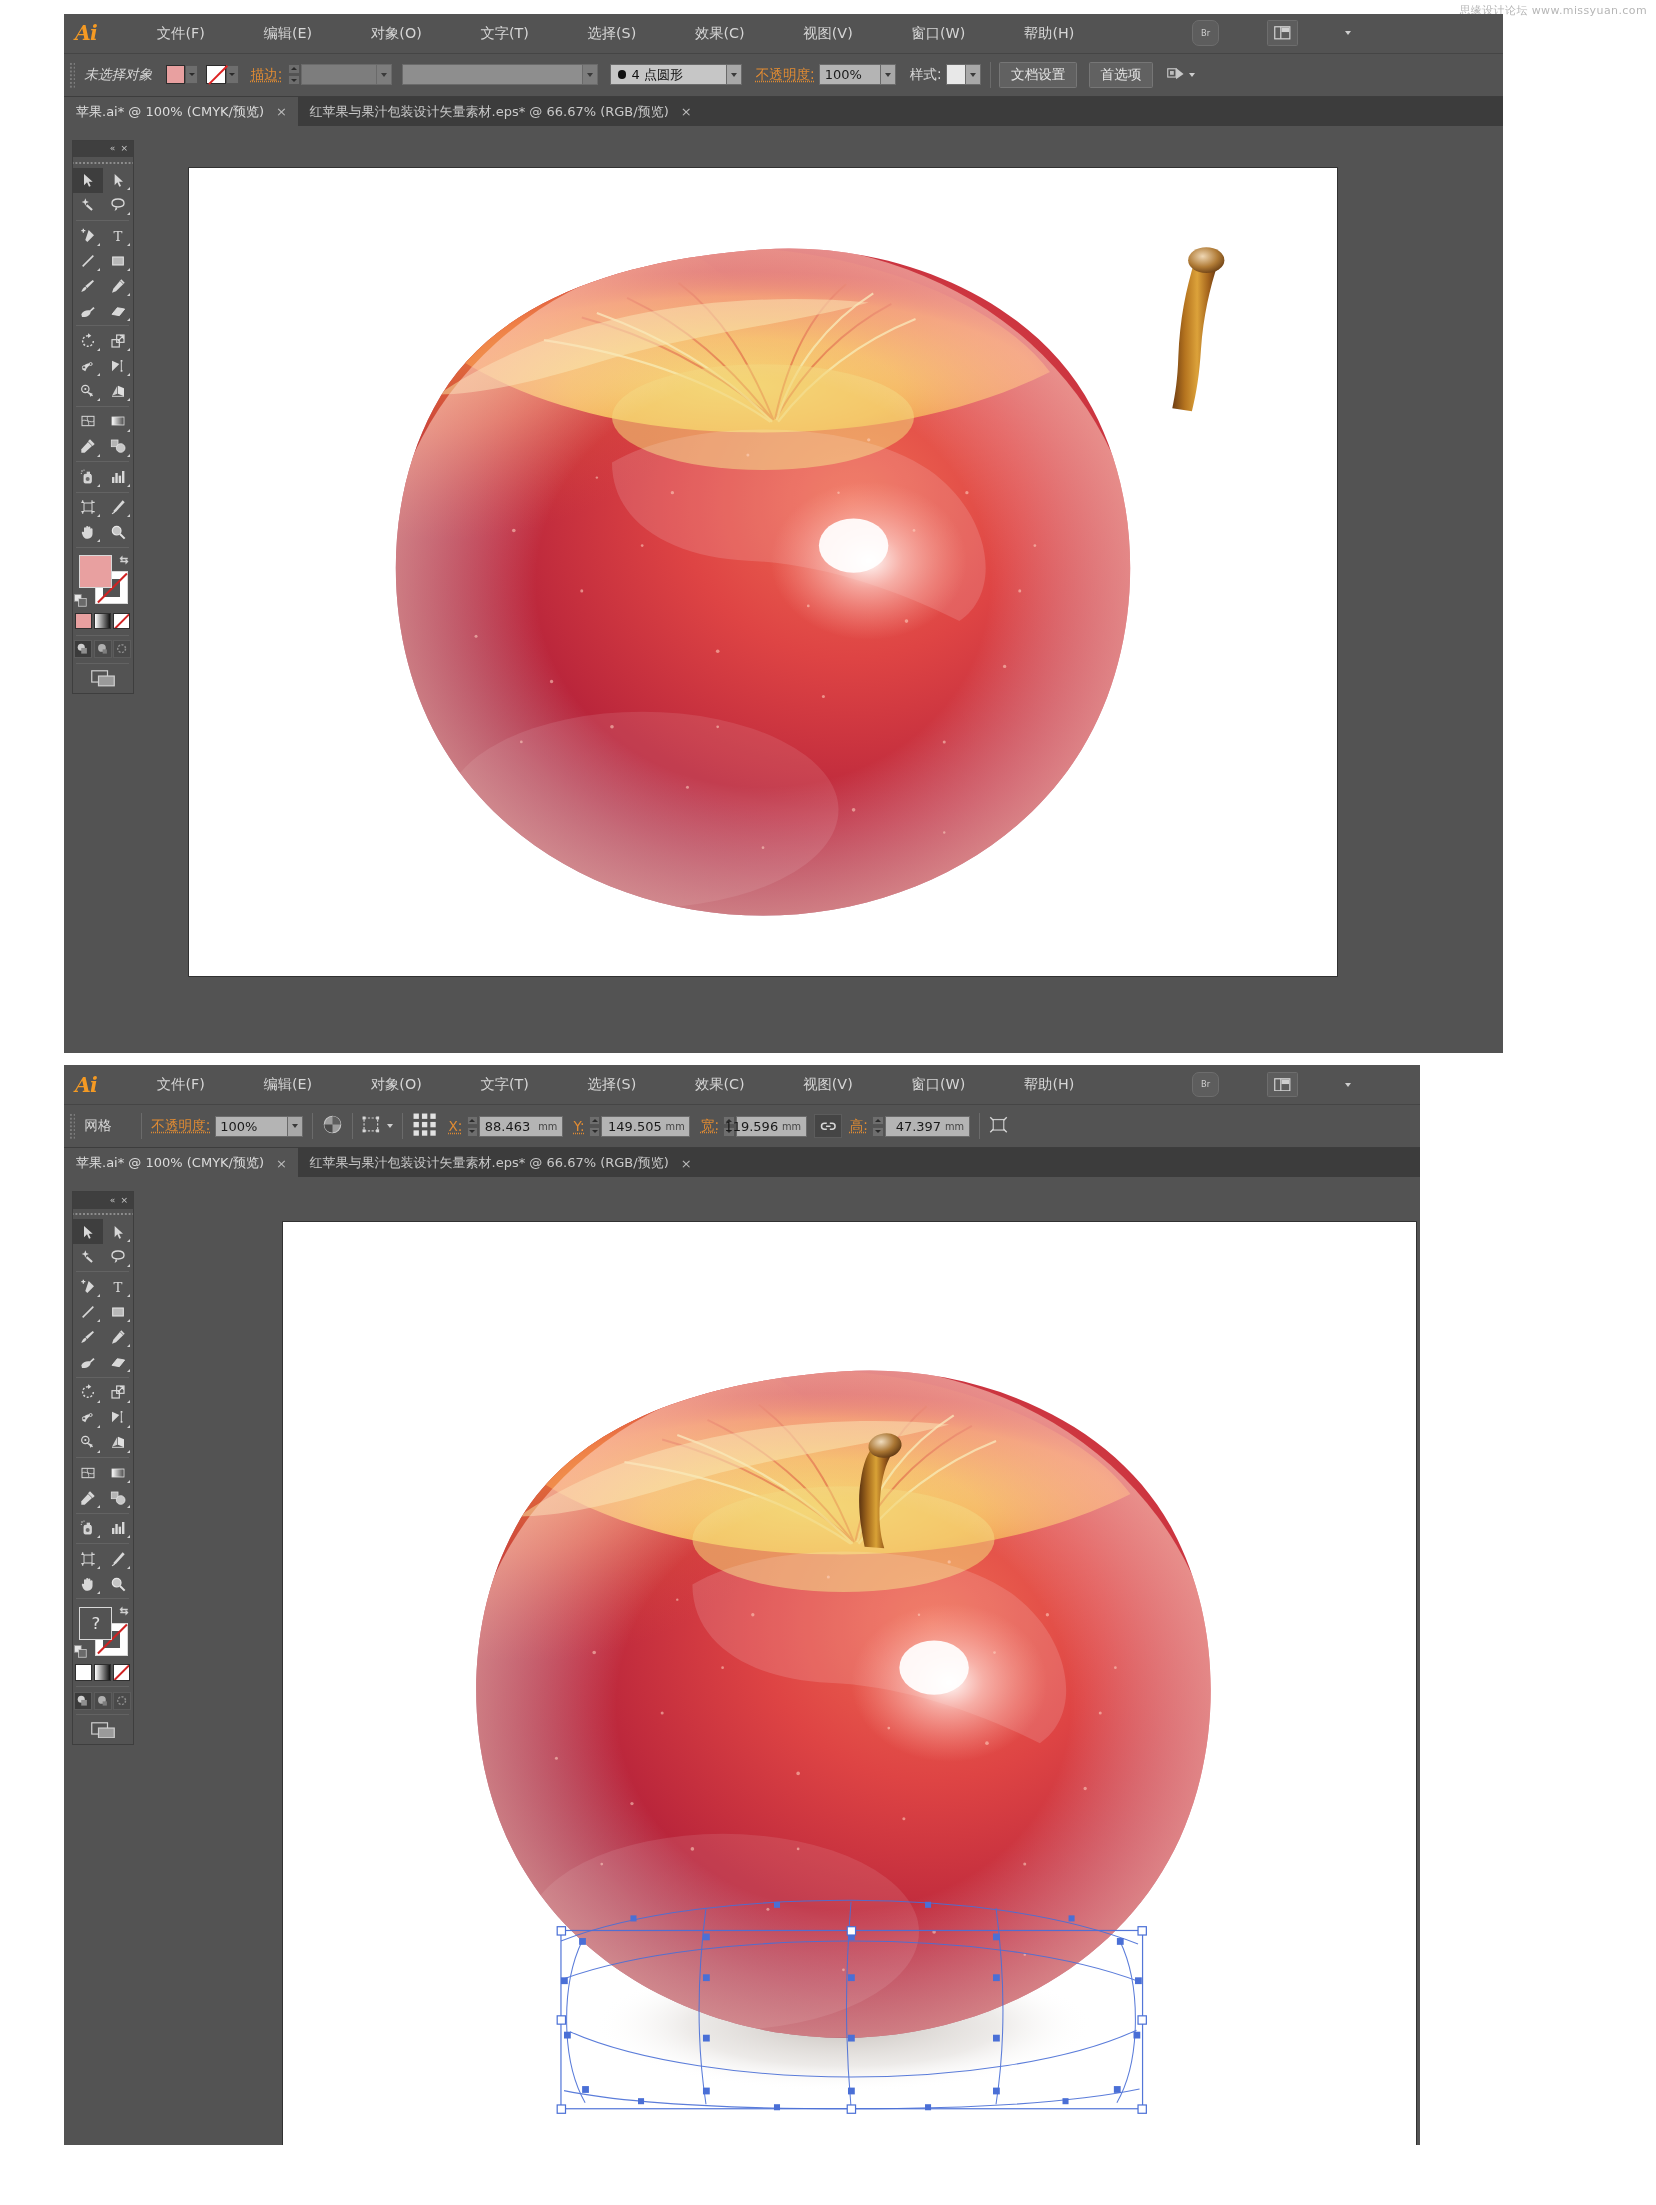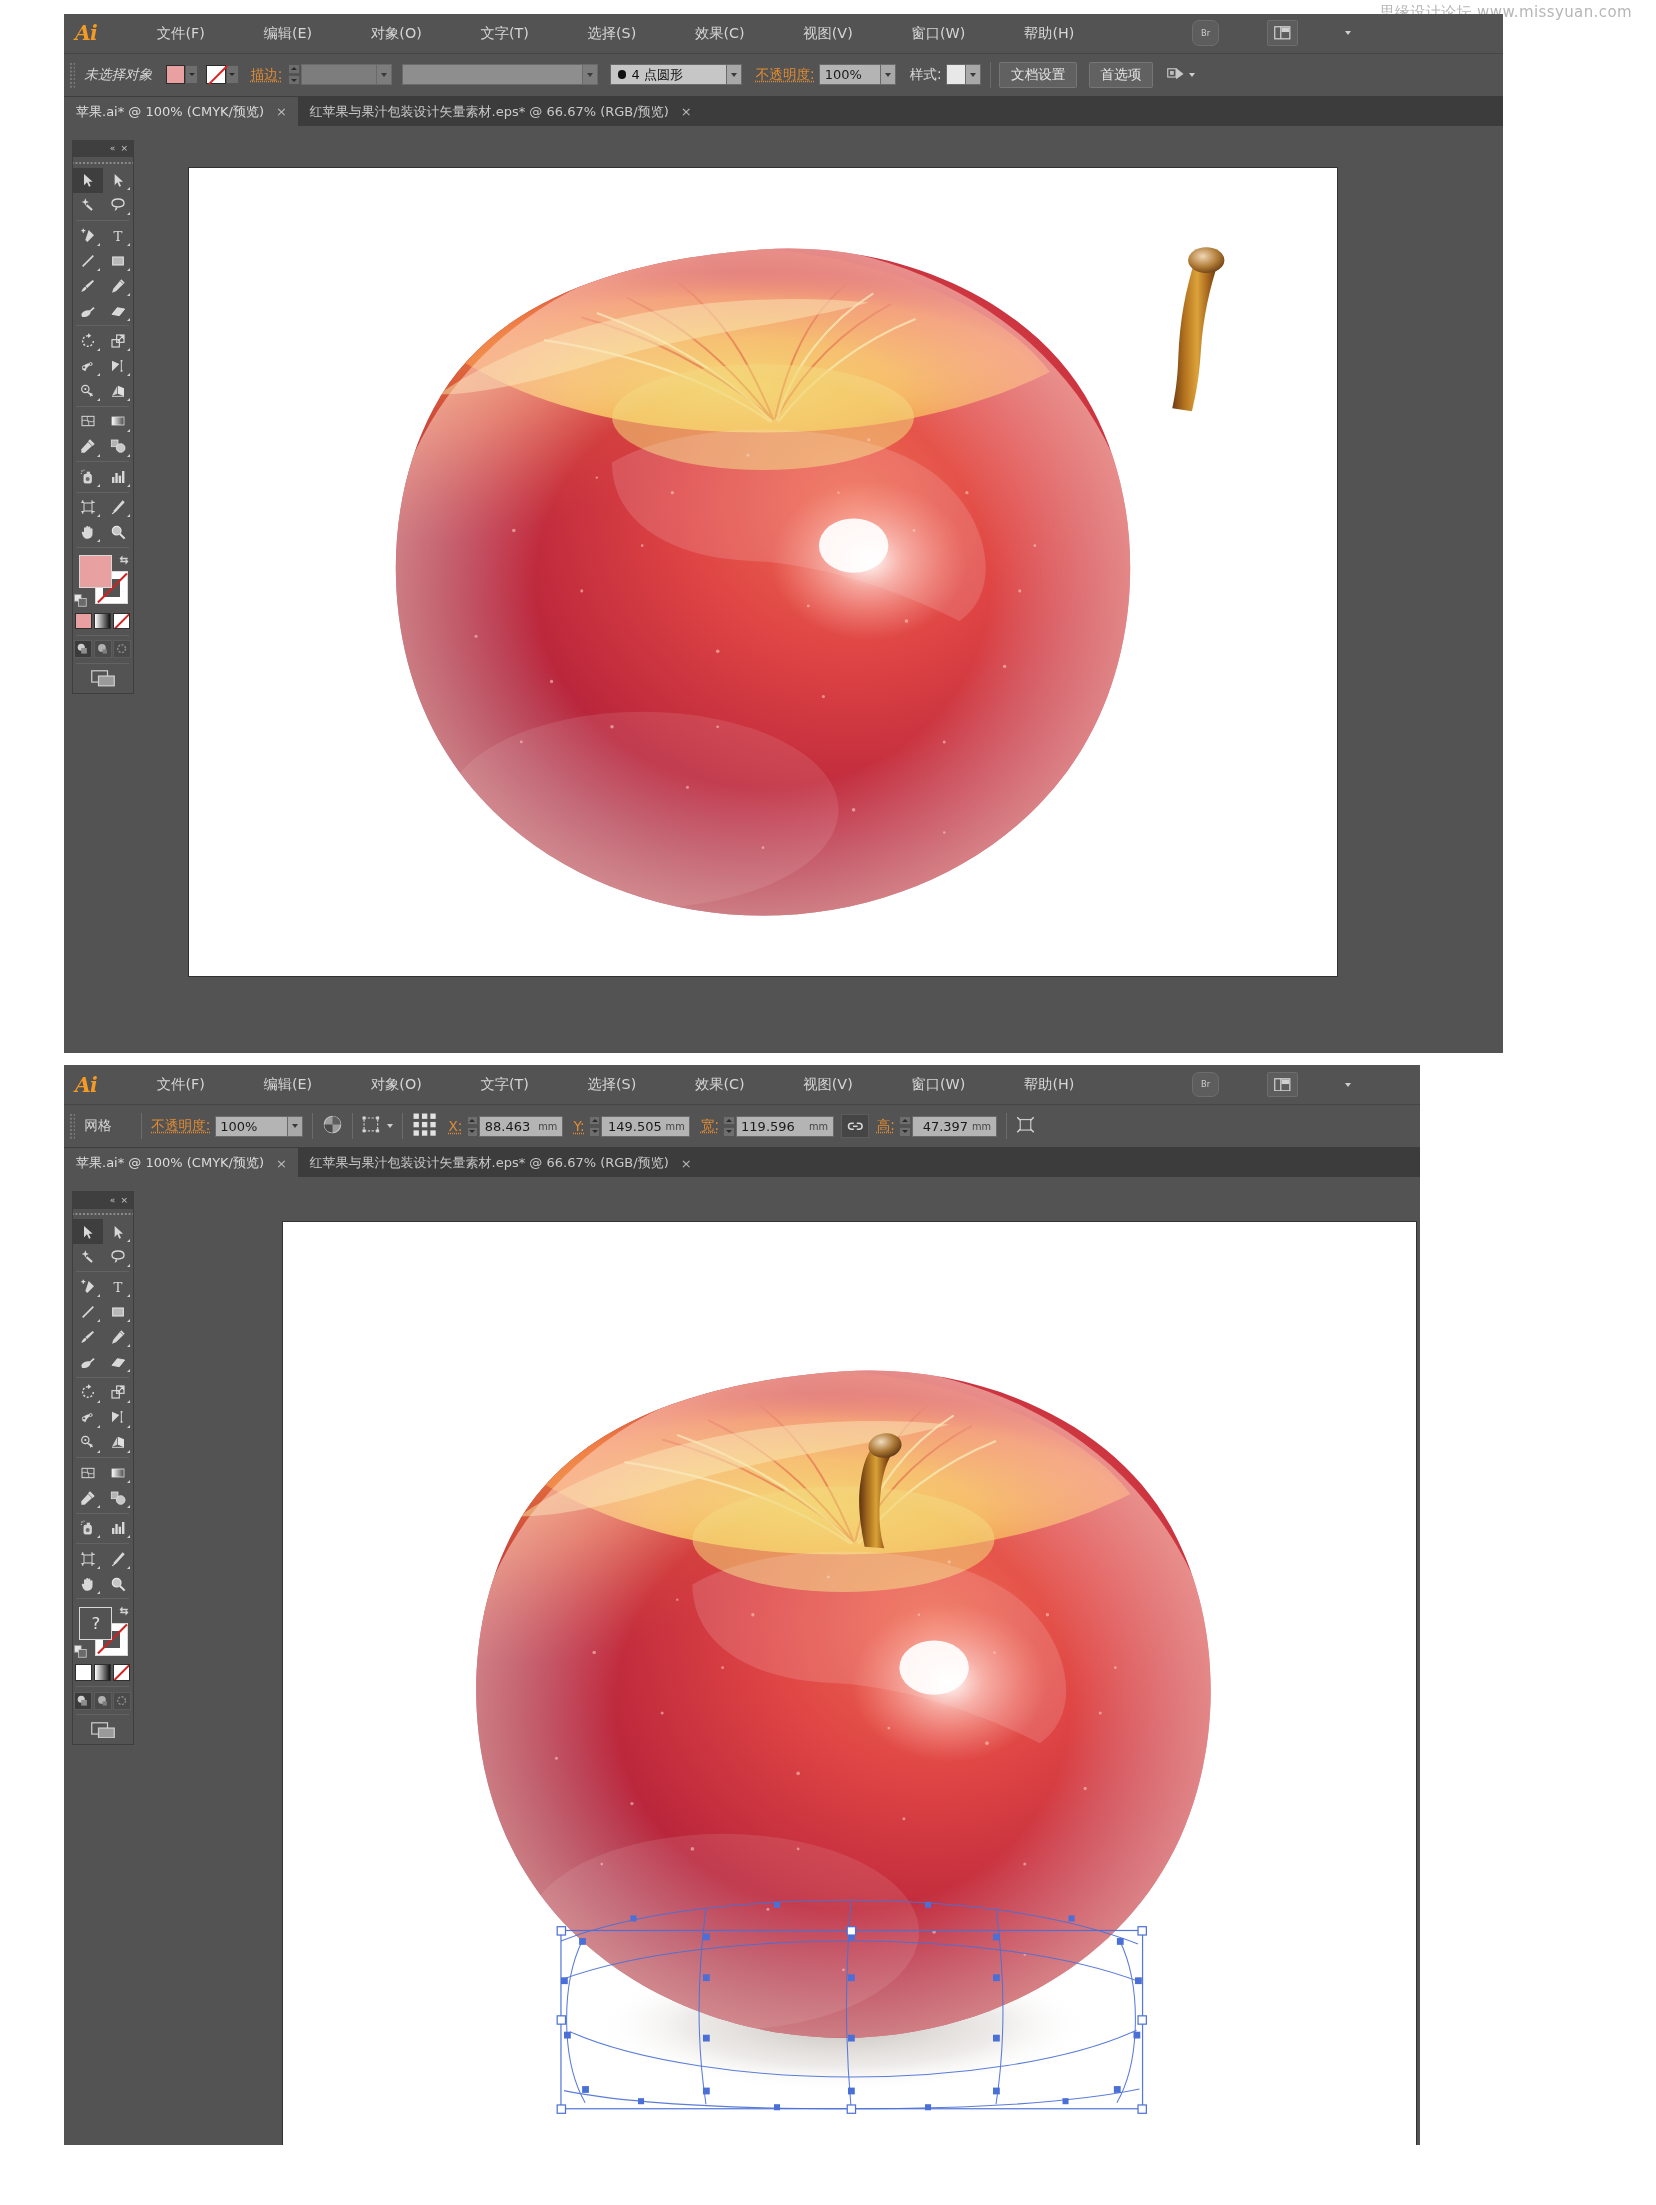--- a/index.html
+++ b/index.html
@@ -1,18 +1,18 @@
 <!DOCTYPE html>
 <html style="font-size:12px"><head>
 <meta charset="utf-8">
 <style>
   html,body{margin:0;padding:0;background:#fff;}
   body{width:1657px;height:2205px;position:relative;font-family:"DejaVu Sans","Liberation Sans",sans-serif;overflow:hidden;}
 
-  .watermark{position:absolute;top:3px;right:25px;font-size:15px;color:#b6b6b6;letter-spacing:0.4px;white-space:nowrap;}
+  .watermark{position:absolute;top:3px;right:10px;font-size:11px;color:#b6b6b6;letter-spacing:0.4px;white-space:nowrap;}
 
   
   .ai-window{position:absolute;background:#535353;}
   .menubar{height:39px;background:#535353;display:flex;align-items:center;border-bottom:0.8px solid #454545;gap:39px;}
   .ai-logo{width:44px;height:39px;display:flex;align-items:center;justify-content:center;color:#f59a23;font-weight:bold;font-size:20.4px;font-style:italic;letter-spacing:-0.8px;font-family:"DejaVu Serif","Liberation Serif",serif;}
   .menu-item{color:#d6d6d6;font-size:14.3px;padding:0 9.8px;white-space:nowrap;line-height:39px;}
   .menu-spacer{flex:1;}
   .br-btn{width:25px;height:23.4px;background:#5d5d5d;border:0.8px solid #6d6d6d;border-radius:7px;display:flex;align-items:center;justify-content:center;color:#cfcfcf;font-size:8.3px;margin-right:9px;}
   .arrange-btn{width:29px;height:23.4px;background:#5d5d5d;border:0.8px solid #6d6d6d;border-radius:1.5px;display:flex;align-items:center;justify-content:center;margin-right:4.5px;}
   .arrange-btn svg{width:16.6px;height:13.6px;}
@@ -689,21 +689,21 @@
     <div class="ctrl-label-orange">宽:</div>
     <div style="width:4.5px;"></div>
     <div class="spin">
         <b class="up">
           <i></i>
         </b>
         <b class="dn">
           <i></i>
         </b>
       </div>
-    <div class="field" style="width:98px;justify-content:space-between;gap:3.8px;">
+    <div class="field" style="width:71px;justify-content:flex-end;gap:3.8px;">
       <span>119.596</span>
       <span style="font-size:9.8px;color:#444;">mm</span>
     </div>
 
     <div style="width:7.6px;"></div>
     <div style="width:26px;height:22.7px;background:#454545;border:0.8px solid #5c5c5c;display:flex;align-items:center;justify-content:center;">
       <svg width="16.6" height="10.6" viewBox="0 0 22 14">
           <path d="M9 3 H6 a4 4 0 0 0 0 8 h3" fill="none" stroke="#d8d8d8" stroke-width="2"></path>
           <path d="M13 3 h3 a4 4 0 0 1 0 8 h-3" fill="none" stroke="#d8d8d8" stroke-width="2"></path>
           <line x1="8" y1="7" x2="14" y2="7" stroke="#d8d8d8" stroke-width="2"></line>

